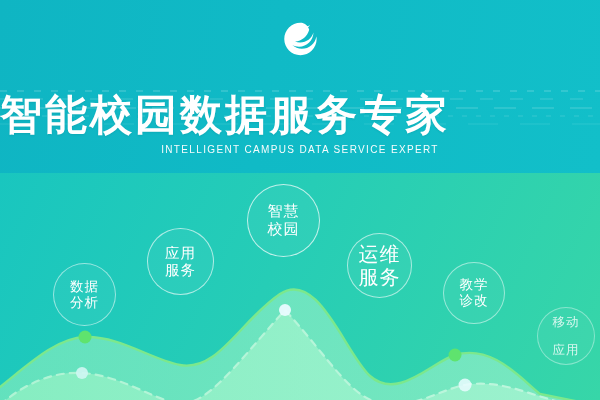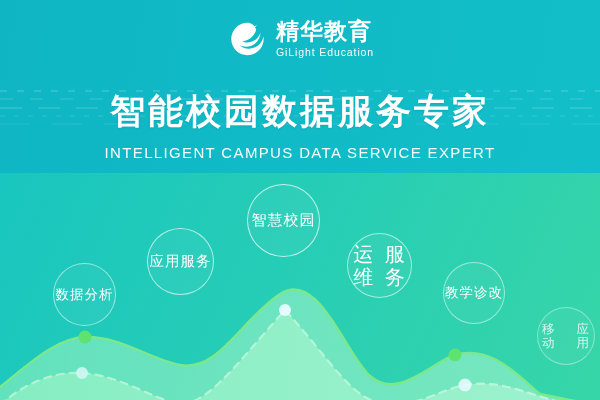--- a/index.html
+++ b/index.html
@@ -108,53 +108,53 @@
     letter-spacing: .9px;
     margin-top: 4px;
     opacity: .97;
   }
 
   
   .headline {
     position: absolute;
     left: 0; right: 0;
     top: 93px;
-    text-align: center;
-    color: #ffffff;
-    font-size: 35px;
+    color: #ffffff;
+    font-size: 42px;
     font-weight: bold;
     letter-spacing: 3px;
     line-height: 1.05;
     font-family: "DejaVu Sans", "Liberation Sans", sans-serif;
     text-shadow: 0 1px 2px rgba(0,70,80,.12);
   }
   .subhead {
     position: absolute;
     left: 0; right: 0;
     top: 144px;
     text-align: center;
     color: #ffffff;
-    font-size: 15px;
+    font-size: 10px;
     letter-spacing: 1.35px;
     opacity: .97;
   }
 
   
   .waves {
     position: absolute;
     left: 0; top: 173px;
     width: 600px; height: 227px;
   }
 
   
   .node {
     position: absolute;
     border-radius: 50%;
     border: 1.4px solid rgba(255,255,255,.62);
     display: flex;
+    flex-direction: column;
     align-items: center;
     justify-content: center;
     color: #ffffff;
     font-family: "DejaVu Sans", "Liberation Sans", sans-serif;
     text-align: center;
     box-sizing: border-box;
     background: rgba(255,255,255,.045);
   }
   .node span {
     display: block;
@@ -275,24 +275,20 @@
       <circle cx="85" cy="164" r="6.5" fill="#5FE36E"></circle>
       <circle cx="455" cy="182" r="6.5" fill="#5FE36E"></circle>
     </g>
   </svg>
 
   <div class="logo">
     <svg class="logo-mark" viewBox="0 0 48 48">
       <path fill="#ffffff" d="M24.5 5.5c-10.2 0-18.5 8.3-18.5 18.5S14.3 42.5 24.5 42.5 43 34.2 43 24c0-1-.1-2-.3-3-1.3 8-8.2 14.1-16.6 14.1-4.2 0-8-1.6-10.9-4.2 2.3 1.2 4.9 1.9 7.7 1.9 9 0 16.3-7.2 16.5-16.2-1.9 6.6-8 11.4-15.2 11.4-2.1 0-4.1-.4-5.9-1.2 7.8-.6 14.3-6.1 16.2-13.5C32.8 8.2 28.9 5.5 24.5 5.5z"></path>
       <path fill="#ffffff" d="M35.6 8.4c-4.4 1.1-8 4-10.1 7.9 3.9-2.7 7.6-5.4 10.1-7.9z"></path>
     </svg>
-    <div class="logo-text">
-      <div class="logo-cn">精华教育</div>
-      <div class="logo-en">GiLight Education</div>
-    </div>
   </div>
 
   <div class="headline">智能校园数据服务专家</div>
   <div class="subhead">INTELLIGENT CAMPUS DATA SERVICE EXPERT</div>
 
   <div class="node n-smart-campus">
     <span>智慧</span>
     <span>校园</span>
   </div>
   <div class="node n-app-service">

